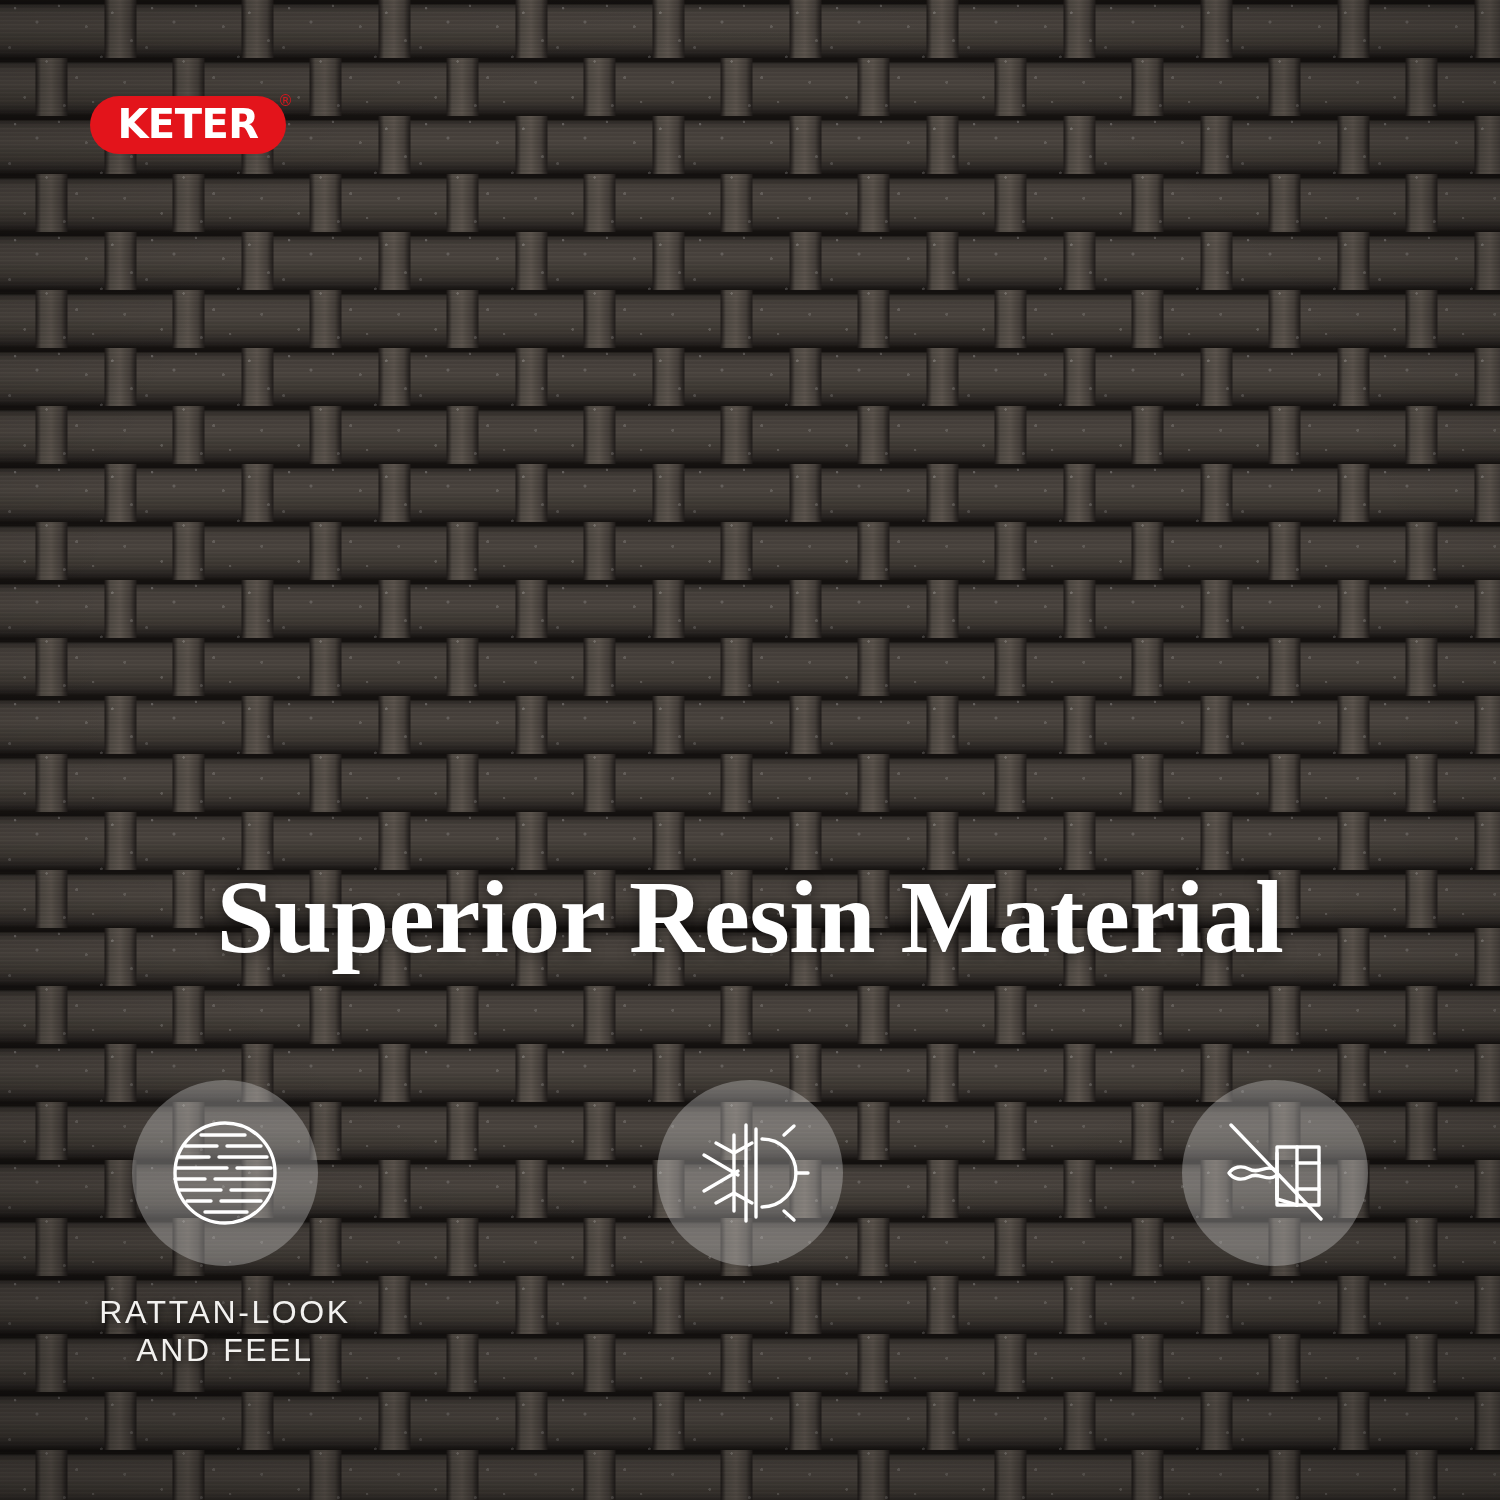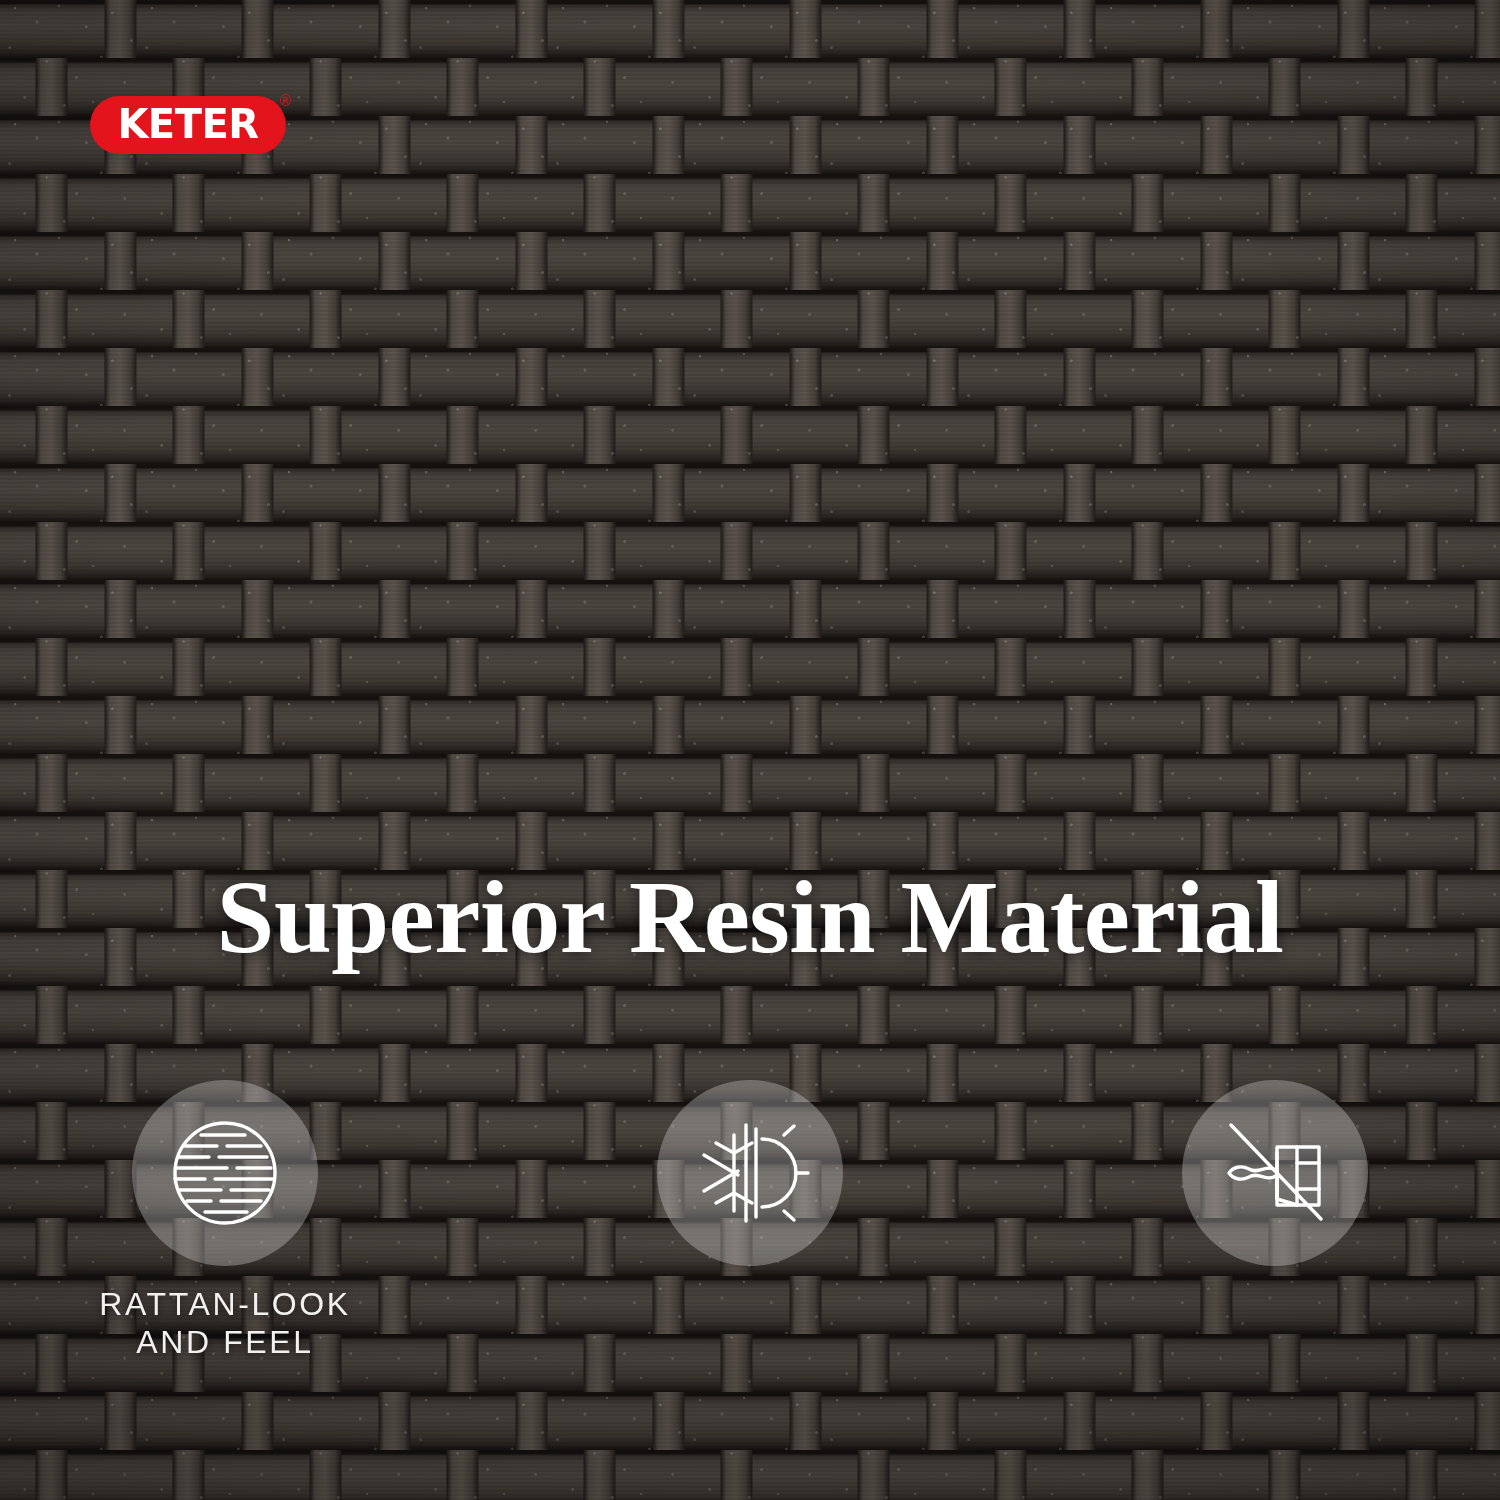--- a/index.html
+++ b/index.html
@@ -217,21 +217,21 @@
     border-radius: 50%;
     background: rgba(225, 225, 225, .32);
     display: flex;
     align-items: center;
     justify-content: center;
   }
   .feature-disc svg {
     display: block;
   }
   .feature-label {
-    margin-top: 20px;
+    margin-top: 28px;
     color: #f2f1ef;
     font-family: "Liberation Sans", sans-serif;
     font-weight: 400;
     font-size: 32px;
     line-height: 1.18;
     letter-spacing: 2.6px;
     text-align: center;
     text-shadow: 0 2px 8px rgba(0,0,0,.6);
     white-space: pre-line;
   }

